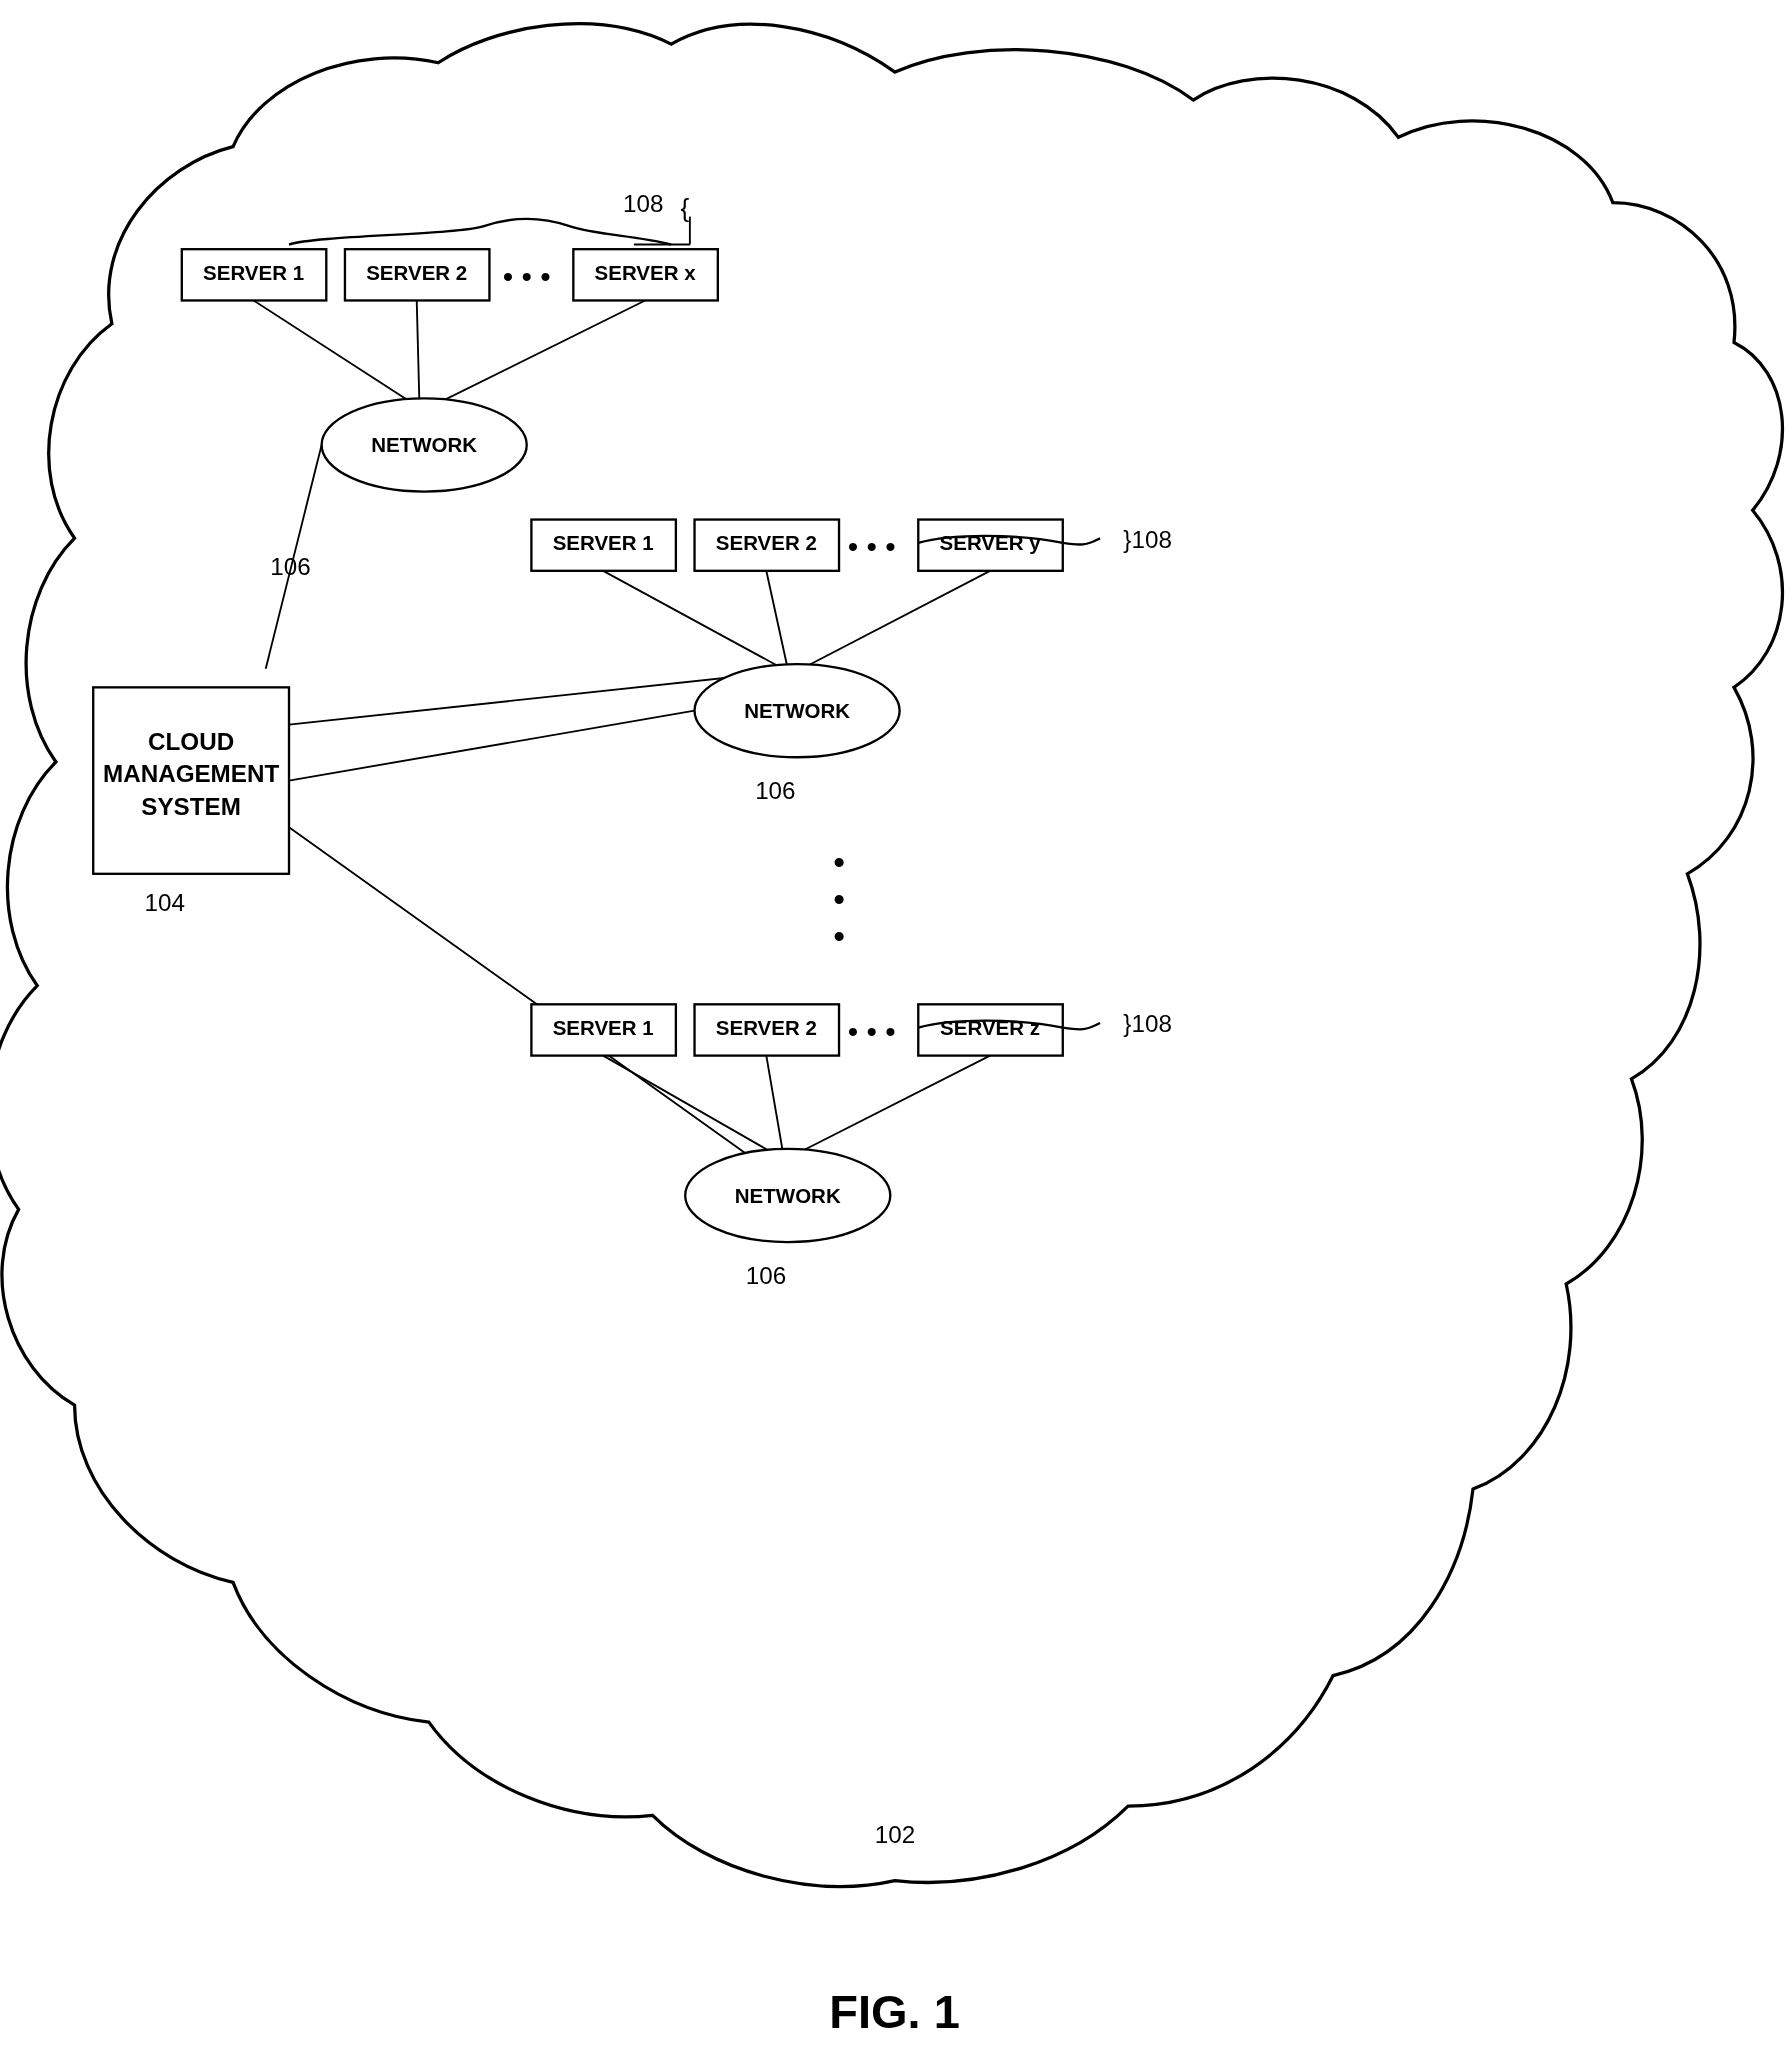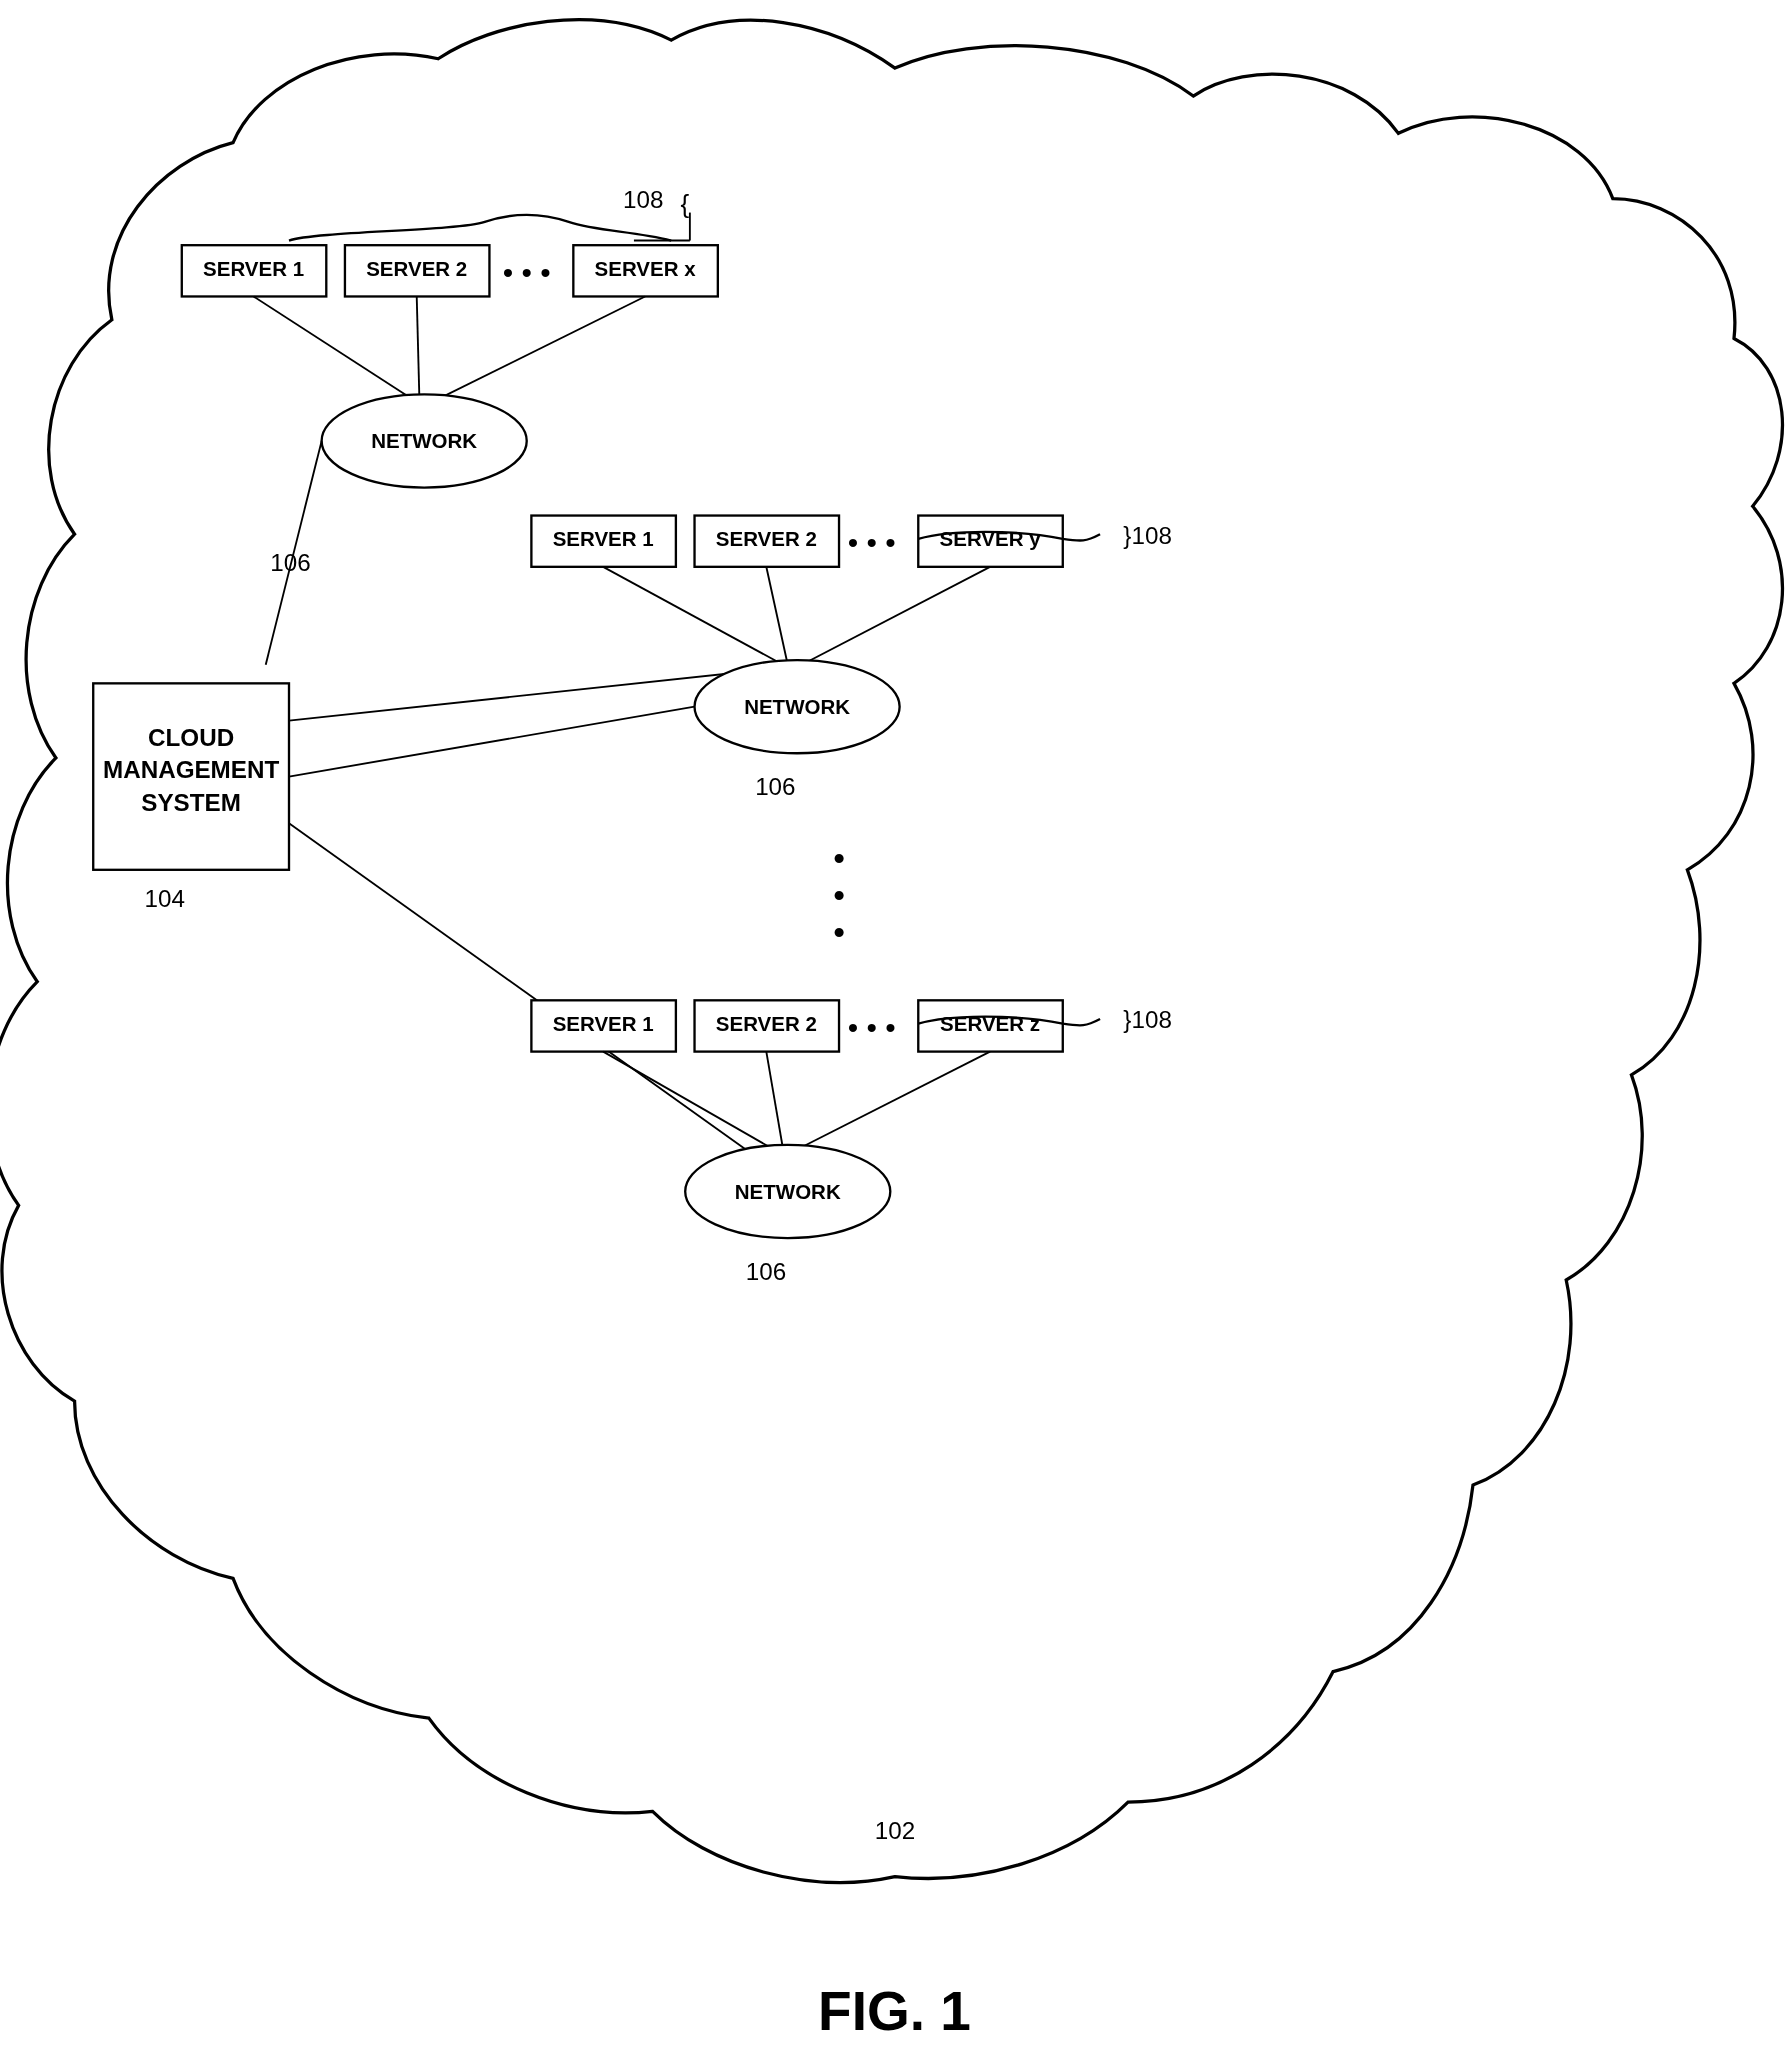--- a/index.html
+++ b/index.html
@@ -18,21 +18,21 @@
       position: relative;
       width: 1789px;
       height: 1958px;
       display: flex;
       align-items: center;
       justify-content: center;
     }
 
     .fig-label {
       text-align: center;
-      font-size: 55px;
+      font-size: 47px;
       font-weight: bold;
       margin-top: 9.3px;
       font-family: Arial, sans-serif;
     }
 
     svg {
       position: absolute;
       top: 0;
       left: 0;
       width: 100%;

